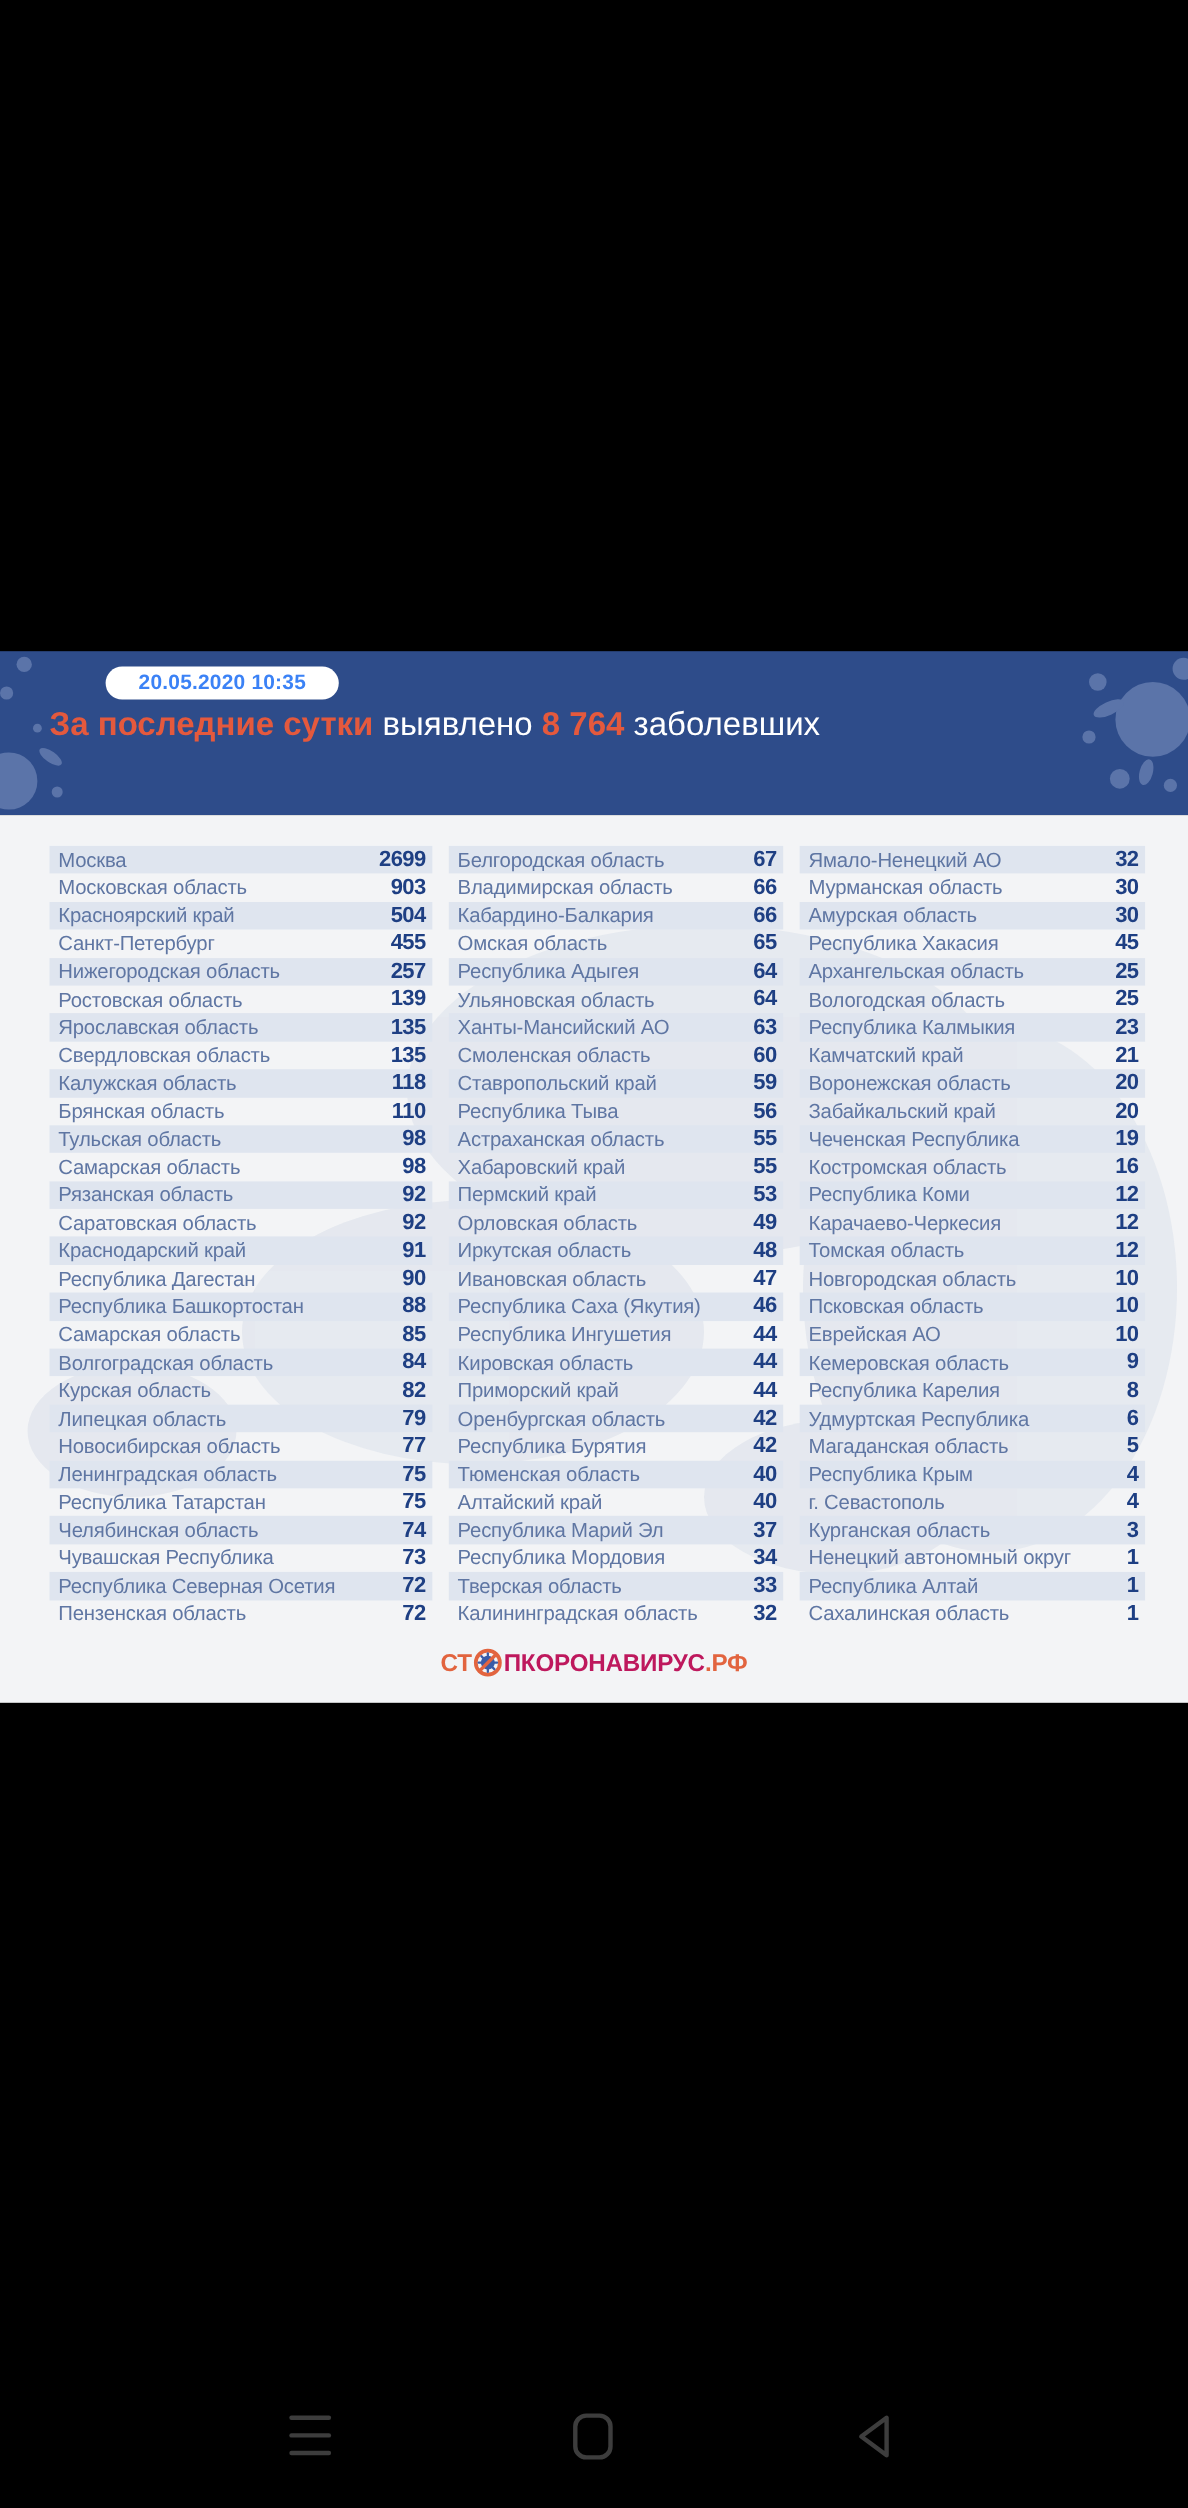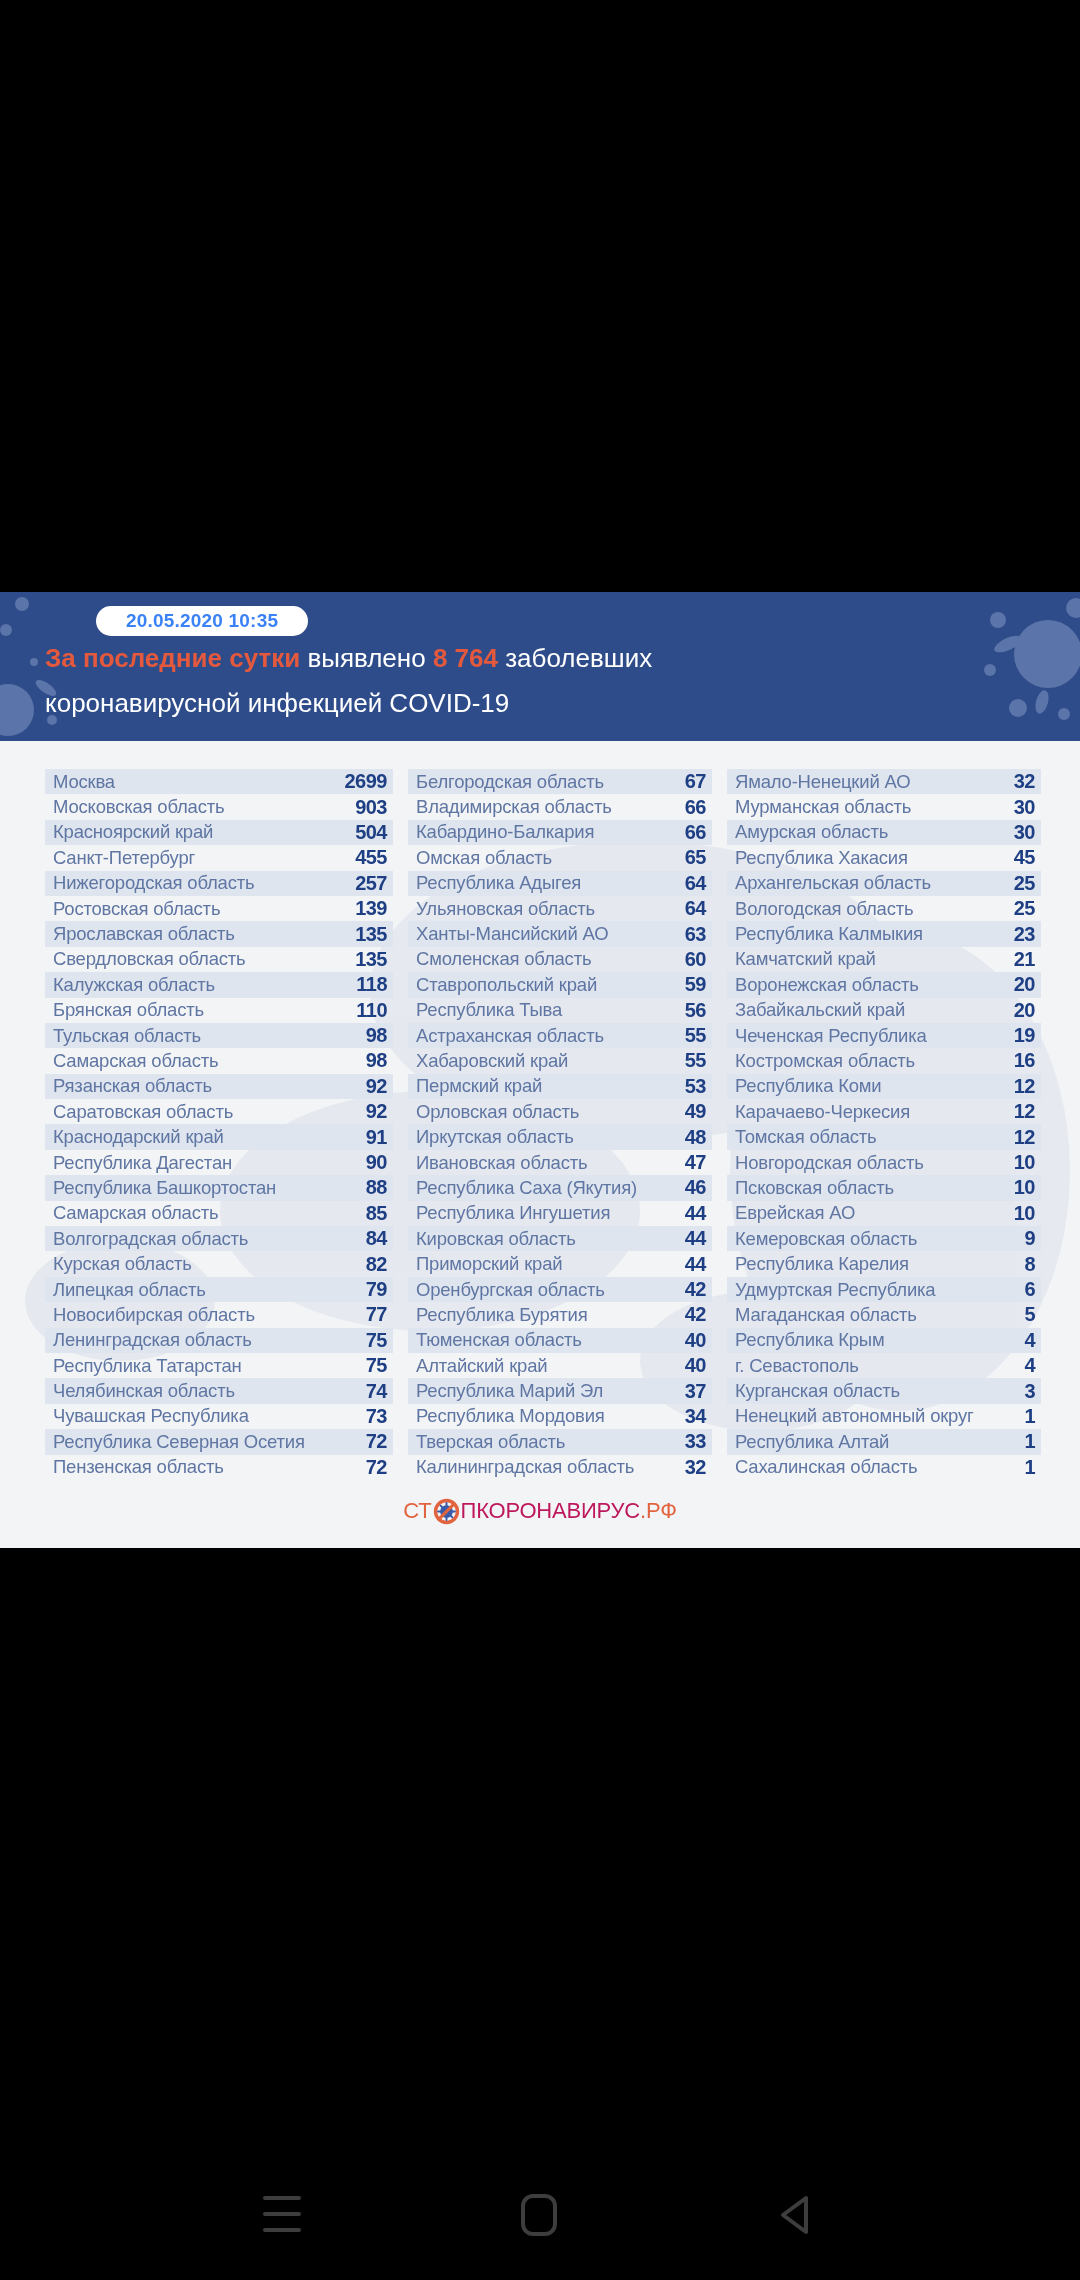--- a/index.html
+++ b/index.html
@@ -5,36 +5,36 @@
   html,body{margin:0;padding:0;background:#000;}
   .screen{position:relative;width:1080px;height:2280px;background:#000;overflow:hidden;
           font-family:"Liberation Sans",sans-serif;}
 
   
   .hero{position:absolute;top:592px;left:0;width:1080px;height:149px;background:#2e4c8a;overflow:hidden;}
   .hero-decor{position:absolute;left:0;top:0;width:1080px;height:149px;pointer-events:none;}
   .date-badge{position:absolute;left:96px;top:14px;height:30px;background:#ffffff;border-radius:16px;
               display:flex;align-items:center;justify-content:center;padding:0 30px;
               color:#3b82f6;font-weight:bold;font-size:19px;letter-spacing:0.2px;}
-  .headline{position:absolute;left:45px;top:44px;font-size:26px;line-height:45px;color:#ffffff;white-space:nowrap;}
+  .headline{position:absolute;left:45px;top:44px;font-size:30px;line-height:45px;color:#ffffff;white-space:nowrap;}
   .headline .hl{color:#e4593d;font-weight:bold;}
 
   
   .content{position:absolute;top:741px;left:0;width:1080px;height:807px;background:#f3f4f6;overflow:hidden;}
   .map-watermark{position:absolute;left:0;top:0;width:1080px;height:807px;}
   .stat-table{position:absolute;left:45px;top:28px;display:grid;grid-template-columns:348px 304px 314px;column-gap:15px;}
   .tcol{display:flex;flex-direction:column;}
   .trow{height:25.4px;display:flex;align-items:center;justify-content:space-between;
         padding:0 6px 0 8px;box-sizing:border-box;}
   .trow:nth-child(odd){background:#dfe5ef;}
   .rname{font-size:18.5px;color:#5f76a3;white-space:nowrap;letter-spacing:-0.2px;}
   .rval{font-size:20px;font-weight:bold;color:#1e3f83;letter-spacing:-0.5px;}
 
-  .site-logo{position:absolute;left:0;top:757px;width:1080px;display:flex;align-items:flex-start;justify-content:center;
-             font-size:22px;font-weight:normal;letter-spacing:-0.2px;}
+  .site-logo{position:absolute;left:0;top:757px;width:1080px;display:flex;align-items:flex-end;justify-content:center;
+             font-size:22px;font-weight:bold;letter-spacing:-0.2px;}
   .site-logo .lo{color:#e2643f;}
   .site-logo .lb{color:#be185d;}
   .site-logo svg{margin:0 1px;display:block;}
 
   
   .navbar{position:absolute;left:0;top:2150px;width:1080px;height:130px;}
   .nav-btn{position:absolute;background:none;border:none;padding:0;margin:0;cursor:pointer;}
   .btn-menu{left:263px;top:46px;width:38px;height:36px;display:flex;flex-direction:column;justify-content:space-between;}
   .btn-menu .bar{height:4px;width:38px;background:#3d3d3d;border-radius:2px;}
   .btn-home{left:521px;top:44px;width:36px;height:42px;border:4px solid #3d3d3d;border-radius:12px;
@@ -67,21 +67,20 @@
         <ellipse cx="46" cy="96" rx="12" ry="5" transform="rotate(35 46 96)"></ellipse>
       </g>
     </svg>
     <div class="date-badge">20.05.2020 10:35</div>
     <div class="headline">
       <span class="hl">За последние сутки</span>
       <span>выявлено</span>
       <span class="hl">8 764</span>
       <span>заболевших</span>
       <br>
-      <span>коронавирусной инфекцией COVID-19</span>
     </div>
   </section>
 
   <section class="content">
     <svg class="map-watermark" viewBox="0 0 1080 807" xmlns="http://www.w3.org/2000/svg">
       <g fill="#e3e7ee" opacity="0.85">
         <ellipse cx="640" cy="250" rx="270" ry="150"></ellipse>
         <ellipse cx="900" cy="430" rx="170" ry="240"></ellipse>
         <ellipse cx="430" cy="470" rx="210" ry="120"></ellipse>
         <ellipse cx="120" cy="560" rx="95" ry="60"></ellipse>

